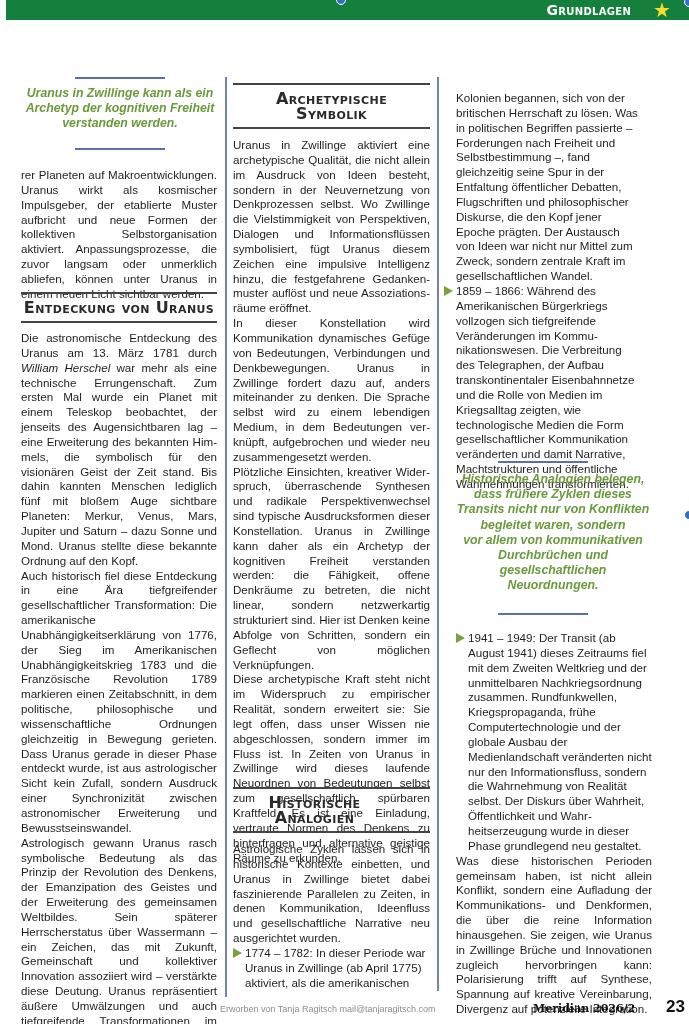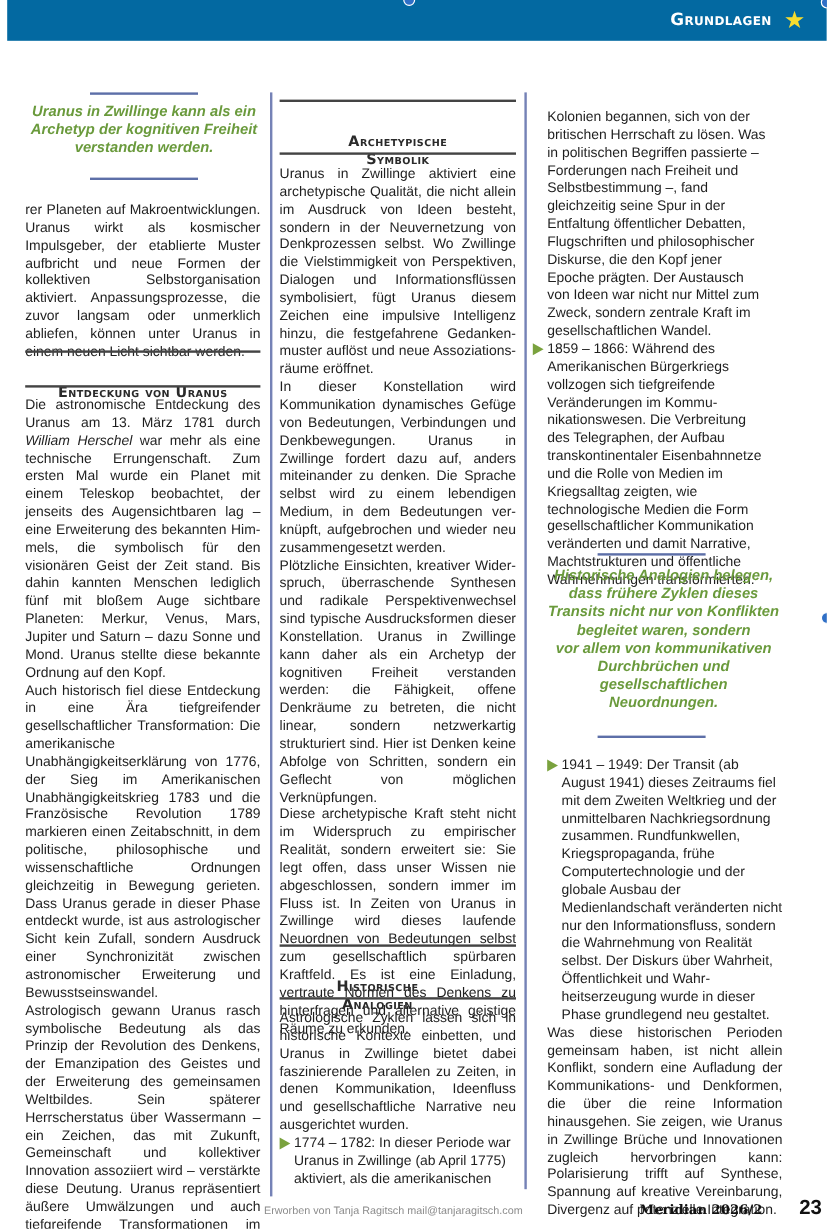--- a/index.html
+++ b/index.html
@@ -1,22 +1,22 @@
 <!DOCTYPE html>
 <html><head>
 <meta charset="utf-8">
 <style>
   * { box-sizing: border-box; margin: 0; padding: 0; }
   html, body { width: 689px; height: 1024px; background: #ffffff; overflow: hidden; }
   body { position: relative; font-family: "Liberation Sans", "DejaVu Sans", sans-serif; color: #1e1e1e; }
 
   .header-bar {
-    position: absolute; left: 6px; top: 0; width: 683px; height: 34px;
-    background: #0369a1;
-    display: flex; align-items: center; justify-content: flex-end; padding-right: 18px;
+    position: absolute; left: 6px; top: 0; width: 683px; height: 20px;
+    background: #15803d;
+    display: flex; align-items: center; justify-content: flex-end; padding-right: 18px; gap: 12px;
   }
   .header-title {
     color: #ffffff; font-weight: bold; font-size: 14px; letter-spacing: 0.3px;
     font-variant: small-caps; font-family: "DejaVu Sans", sans-serif;
   }
   .header-star { color: #f6dc2e; font-size: 20px; margin-left: 10px; line-height: 1; }
   .dot {
     position: absolute; width: 10px; height: 10px; border-radius: 50%;
     background: #2f6fc6; border: 1px solid #ffffff;
   }
@@ -32,22 +32,22 @@
   .vline { position: absolute; width: 2px; background: #7582b6; }
 
   .quote {
     position: absolute; text-align: center; color: #6a9a3c;
     font-weight: bold; font-style: italic; font-size: 12.3px; line-height: 15.2px;
   }
   .qline { position: absolute; height: 2px; background: #5d6fa8; }
 
   .section-head {
     position: absolute; text-align: center; font-weight: bold;
-    font-size: 12px; line-height: 15px; color: #2a2a2a; letter-spacing: 0.4px;
-    font-family: "DejaVu Sans", sans-serif; font-variant: small-caps; margin-top: 20px;
+    font-size: 16px; line-height: 15px; color: #2a2a2a; letter-spacing: 0.4px;
+    font-family: "DejaVu Sans", sans-serif; font-variant: small-caps;
   }
   .hrule { position: absolute; height: 2px; background: #444444; }
 
   .bullet { position: relative; padding-left: 12px; text-align: left; }
   .bullet .tri {
     position: absolute; left: 0; top: 2px; width: 0; height: 0;
     border-top: 5.5px solid transparent; border-bottom: 5.5px solid transparent;
     border-left: 9px solid #7aa23e;
   }
 

